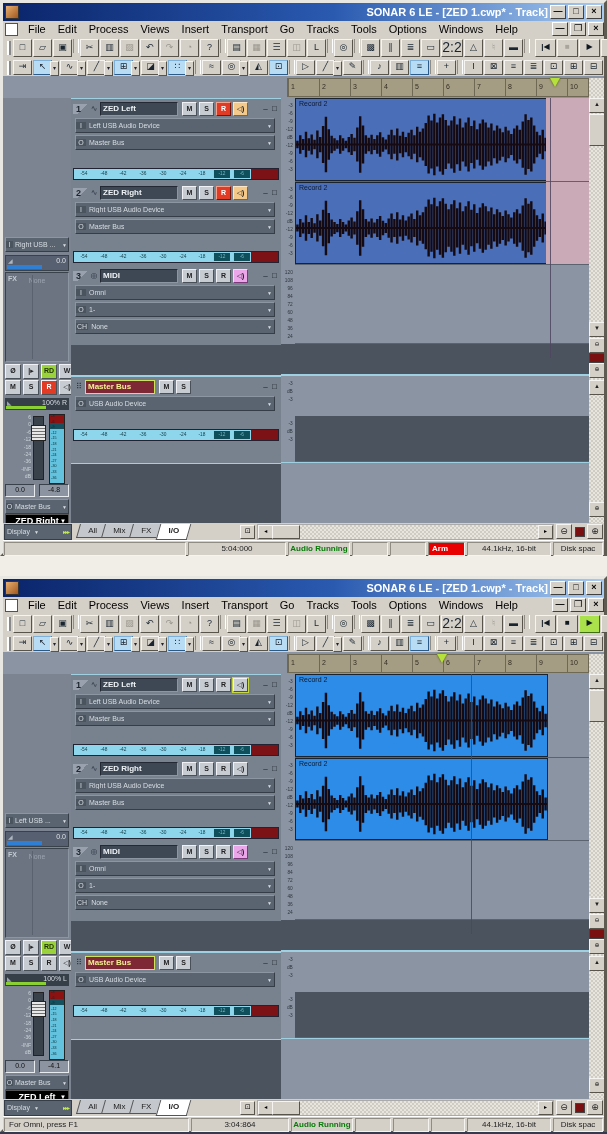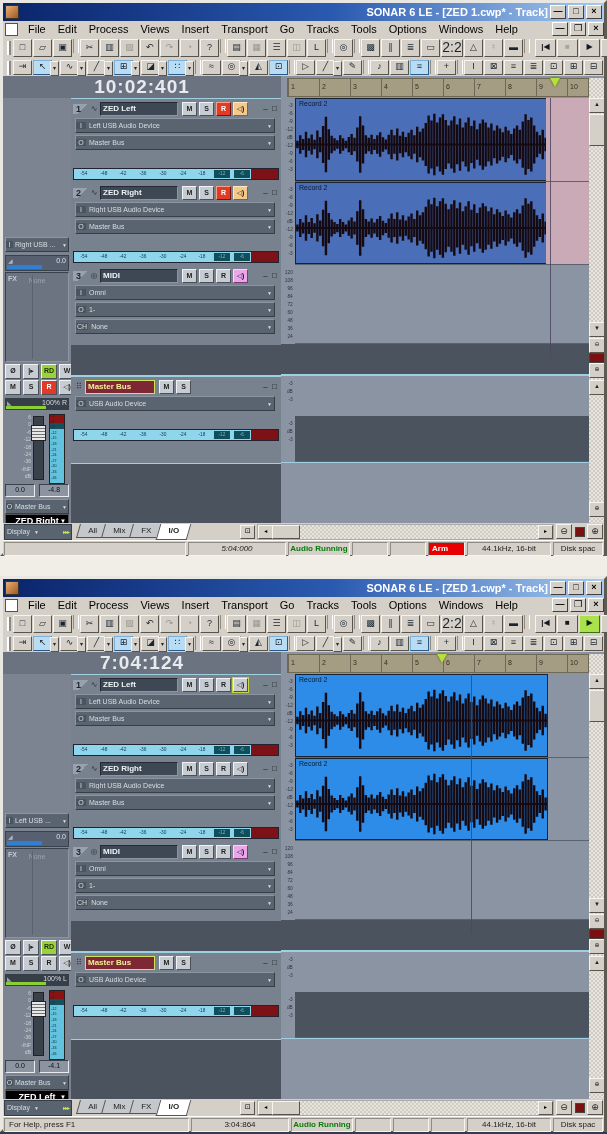--- a/index.html
+++ b/index.html
@@ -285,21 +285,20 @@
           <span class="tbtn">⊠</span>
           <span class="tbtn">≡</span>
           <span class="tbtn">≣</span>
           <span class="tbtn">⊡</span>
           <span class="tbtn">⊞</span>
           <span class="tbtn">⊟</span>
         </span>
   </div>
 
   <div class="main">
-    <div class="timeband">10:02:401</div>
 
     <div class="sidebar">
       <div class="sb-drop" style="top:139px">
         <i class="dk">I</i>
             <span>Right USB ...</span>
             <b class="dda">▼</b>
       </div>
       <div class="sb-gain">
         <span class="gic">◢</span>
         <span class="gv">0.0</span>
@@ -637,21 +636,21 @@
       <span class="hthumb"></span>
       <span class="hsb r">▸</span>
     </div>
     <span class="zbtn">⊖</span>
     <span class="zred"></span>
     <span class="zbtn">⊕</span>
   </div>
 
   <div class="statusbar">
         <span class="scell grow"></span>
-        <span class="scell" style="width: 96px; font-style: italic;">5:04:000</span>
+        <span class="scell" style="width: 96px;">5:04:000</span>
         <span class="scell run" style="width: 60px;">Audio Running</span>
         <span class="scell" style="width: 34px;"></span>
         <span class="scell" style="width: 34px;"></span>
         <span class="scell arm" style="width: 32px;">Arm</span>
         <span class="scell" style="width: 82px;">44.1kHz, 16-bit</span>
         <span class="scell" style="width: 48px;">Disk spac</span>
       </div>
 </div>
     <div class="window playing" style="top: 576px;">
   <div class="titlebar">
@@ -755,21 +754,20 @@
           <span class="tbtn">⊠</span>
           <span class="tbtn">≡</span>
           <span class="tbtn">≣</span>
           <span class="tbtn">⊡</span>
           <span class="tbtn">⊞</span>
           <span class="tbtn">⊟</span>
         </span>
   </div>
 
   <div class="main">
-    <div class="timeband">7:04:124</div>
 
     <div class="sidebar">
       <div class="sb-drop" style="top:139px">
         <i class="dk">I</i>
             <span>Left USB ...</span>
             <b class="dda">▼</b>
       </div>
       <div class="sb-gain">
         <span class="gic">◢</span>
         <span class="gv">0.0</span>
@@ -1106,21 +1104,21 @@
       <span class="hsb l">◂</span>
       <span class="hthumb"></span>
       <span class="hsb r">▸</span>
     </div>
     <span class="zbtn">⊖</span>
     <span class="zred"></span>
     <span class="zbtn">⊕</span>
   </div>
 
   <div class="statusbar">
-        <span class="scell grow">For Help, press F1</span>
+        <span class="scell grow">For Omni, press F1</span>
         <span class="scell" style="width: 96px;">3:04:864</span>
         <span class="scell run" style="width: 60px;">Audio Running</span>
         <span class="scell" style="width: 34px;"></span>
         <span class="scell" style="width: 34px;"></span>
         <span class="scell" style="width: 32px;"></span>
         <span class="scell" style="width: 82px;">44.1kHz, 16-bit</span>
         <span class="scell" style="width: 48px;">Disk spac</span>
       </div>
 </div>
   </div>

